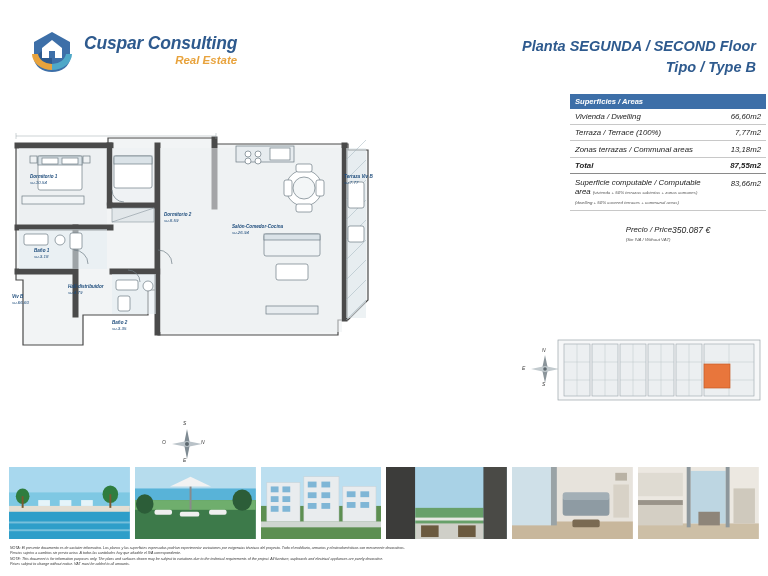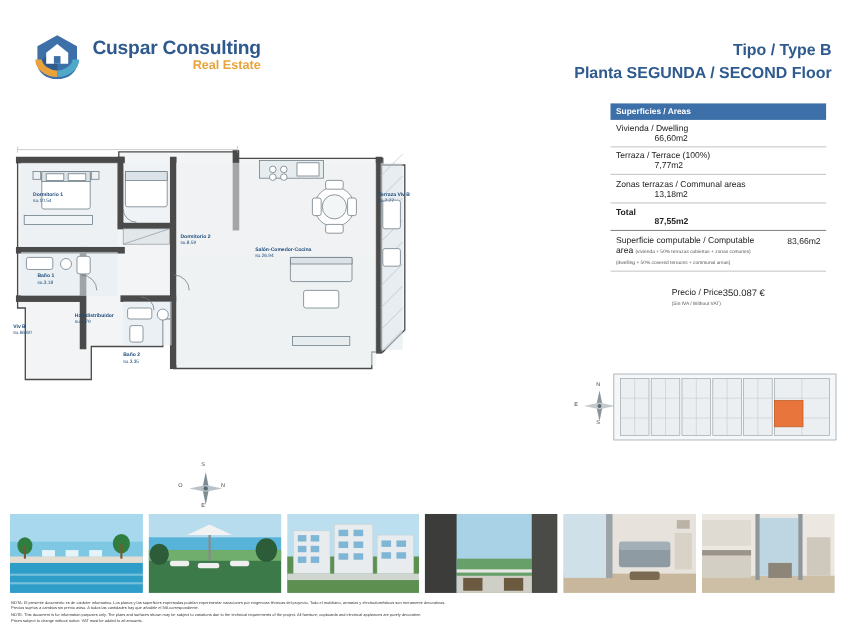--- a/index.html
+++ b/index.html
@@ -11,20 +11,21 @@
     height: 576px;
     background: #ffffff;
     font-family: "Liberation Sans", sans-serif;
     overflow: hidden;
     position: relative;
   }
   .page {
     position: relative;
     width: 768px;
     height: 576px;
+    font-style: italic;
   }
 
   
   .logo-block {
     position: absolute;
     left: 30px;
     top: 28px;
     display: flex;
     align-items: center;
   }
@@ -60,40 +61,39 @@
     text-align: right;
     color: #2E5A8E;
     font-size: 14.5px;
     font-weight: bold;
     line-height: 1.45;
   }
 
   
   .areas {
     position: absolute;
-    left: 555px;
+    left: 570px;
     top: 94px;
     width: 196px;
     font-size: 7.6px;
     color: #222;
   }
   .areas-head {
     background: #3D6FA8;
     color: #ffffff;
     font-weight: bold;
     font-size: 7.6px;
     padding: 3px 5px;
   }
   .areas-row {
     display: flex;
     justify-content: space-between;
     align-items: baseline;
     border-bottom: 1px solid #c8c8c8;
     padding: 3.2px 5px 3px 5px;
-    flex-direction: column;
   }
   .areas-row .lbl { font-size: 7.8px; }
   .areas-row .val { font-size: 7.8px; white-space: nowrap; padding-left: 35px; }
   .areas-row.total { font-weight: bold; border-bottom: 1px solid #8a8a8a; text-align: center; }
   .areas-row.total .lbl, .areas-row.total .val { font-weight: bold; }
   .areas-block {
     display: flex;
     justify-content: space-between;
     align-items: flex-start;
     padding: 4px 5px 4px 5px;
@@ -207,22 +207,22 @@
         <rect x="19" y="23" width="6" height="7" fill="#3D6FA8"></rect>
       </svg>
     </div>
     <div class="logo-text">
       <div class="logo-title">Cuspar Consulting</div>
       <div class="logo-sub">Real Estate</div>
     </div>
   </div>
 
   <div class="plan-title">
+    <div>Planta SEGUNDA / SECOND Floor</div>
     <div>Tipo / Type B</div>
-    <div>Planta SEGUNDA / SECOND Floor</div>
   </div>
 
   <div class="areas">
     <div class="areas-head">Superficies / Areas</div>
 
     <div class="areas-row">
       <span class="lbl">Vivienda / Dwelling</span>
       <span class="val">66,60m2</span>
     </div>
     <div class="areas-row">

